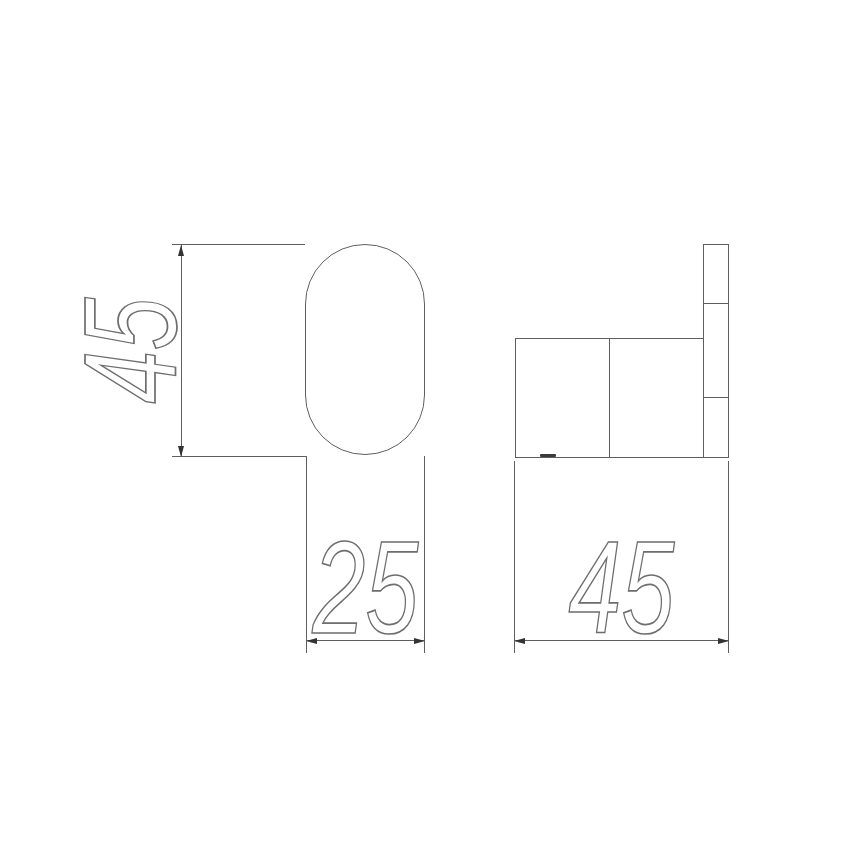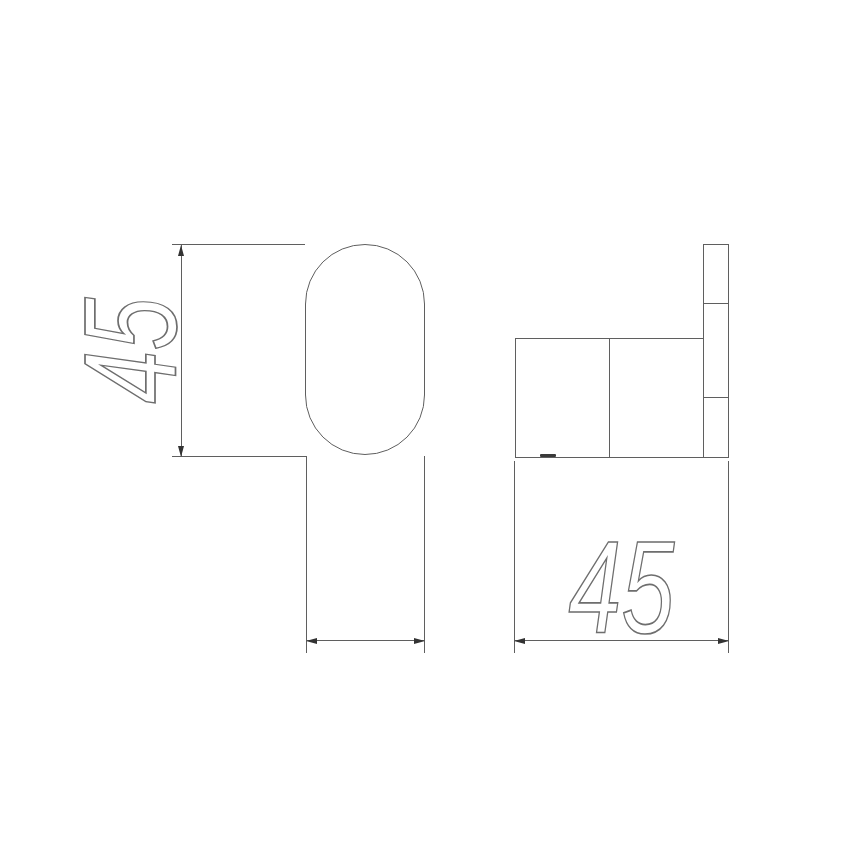--- a/index.html
+++ b/index.html
@@ -100,20 +100,23 @@
   <div class="arr arr-down" style="left:177.5px; top:446px;"></div>
   <div class="dim-label rot90" style="left:24px; top:301px; width:214px; height:100px;">
     <span>45</span>
   </div>
 
   <div class="ln v-ln" style="left:306px; top:457px; height:196px;"></div>
   <div class="ln v-ln" style="left:424px; top:456px; height:197px;"></div>
   <div class="ln h-ln" style="left:306px; top:640px; width:119px;"></div>
   <div class="arr arr-left" style="left:306px; top:637.5px;"></div>
   <div class="arr arr-right" style="left:414px; top:637.5px;"></div>
+  <div class="dim-label" style="left:306px; top:538px; width:119px; height:100px;">
+    <span>25</span>
+  </div>
 
   <div class="side-body"></div>
   <div class="ln v-ln" style="left:609px; top:338px; height:120px;"></div>
   <div class="side-plate"></div>
   <div class="ln h-ln" style="left:703px; top:303px; width:26px;"></div>
   <div class="ln h-ln" style="left:703px; top:397px; width:26px;"></div>
   <div class="artifact" style="left:540px; top:454px; width:16px; height:2.5px; border-radius:1px;"></div>
 
   <div class="ln v-ln" style="left:514px; top:461px; height:192px;"></div>
   <div class="ln v-ln" style="left:728px; top:461px; height:192px;"></div>

